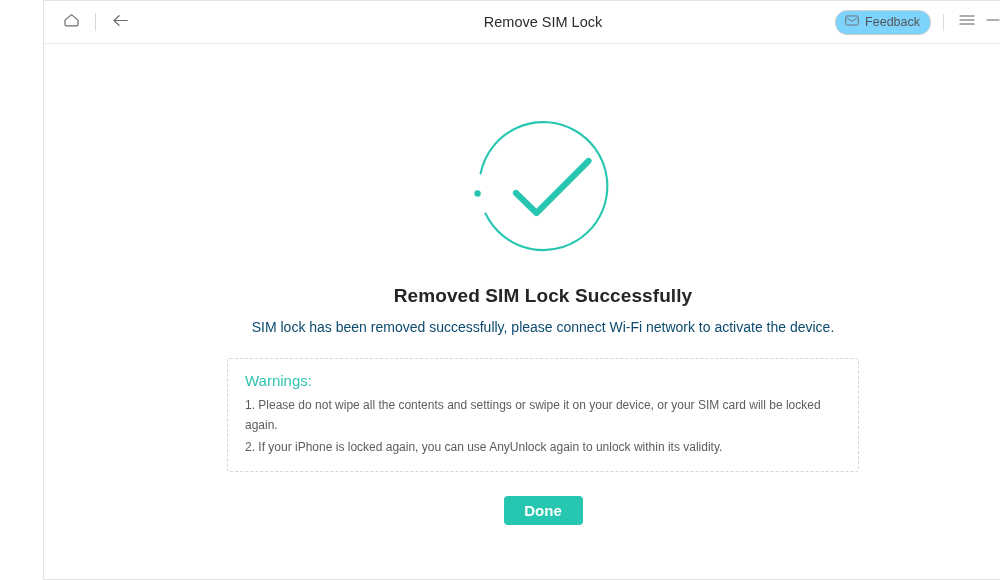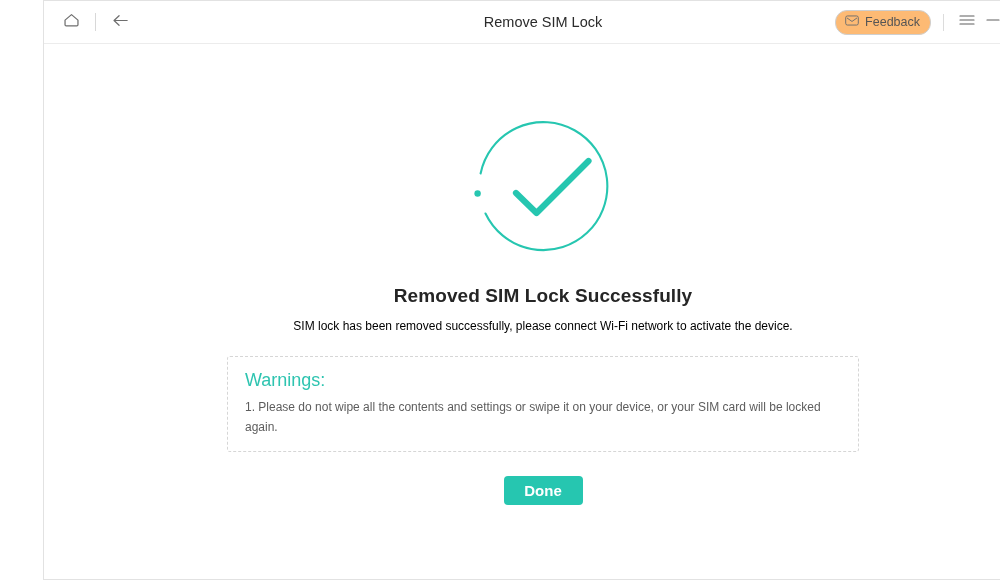--- a/index.html
+++ b/index.html
@@ -88,21 +88,21 @@
   }
 
   .feedback-btn {
     display: flex;
     align-items: center;
     gap: 6px;
     height: 23px;
     padding: 0 10px 0 9px;
     border: 1px solid #cfcfcf;
     border-radius: 12px;
-    background: #fdba74;
+    background: #7dd3fc;
     font-size: 12.5px;
     color: #555555;
     cursor: pointer;
     font-family: "Liberation Sans", sans-serif;
     white-space: nowrap;
   }
 
   .win-divider {
     width: 1px;
     height: 17px;
@@ -137,37 +137,37 @@
   .headline {
     margin-top: 19px;
     font-size: 19px;
     font-weight: bold;
     color: #252525;
     letter-spacing: 0.1px;
   }
 
   .subtext {
     margin-top: 12px;
-    font-size: 12px;
-    color: #000000;
+    font-size: 14px;
+    color: #0c4a6e;
   }
 
   
   .warnings-box {
     margin-top: 23px;
     width: 632px;
     box-sizing: border-box;
     border: 1px dashed #d6d6d6;
     border-radius: 3px;
     padding: 13px 17px 14px 17px;
     background: #ffffff;
   }
 
   .warnings-title {
-    font-size: 18px;
+    font-size: 15px;
     color: #2ec4b0;
     margin-bottom: 6px;
   }
 
   .warning-item {
     font-size: 12px;
     color: #5d5d5d;
     line-height: 20px;
     margin-top: 2px;
   }
@@ -272,18 +272,19 @@
       </svg>
     </div>
 
     <div class="headline">Removed SIM Lock Successfully</div>
 
     <div class="subtext">SIM lock has been removed successfully, please connect Wi-Fi network to activate the device.</div>
 
     <div class="warnings-box">
       <div class="warnings-title">Warnings:</div>
       <div class="warning-item">1. Please do not wipe all the contents and settings or swipe it on your device, or your SIM card will be locked again.</div>
+      <div class="warning-item">2. If your iPhone is locked again, you can use AnyUnlock again to unlock within its validity.</div>
     </div>
 
     <button class="done-btn">Done</button>
 
   </div>
 </div>
 
 </body></html>

